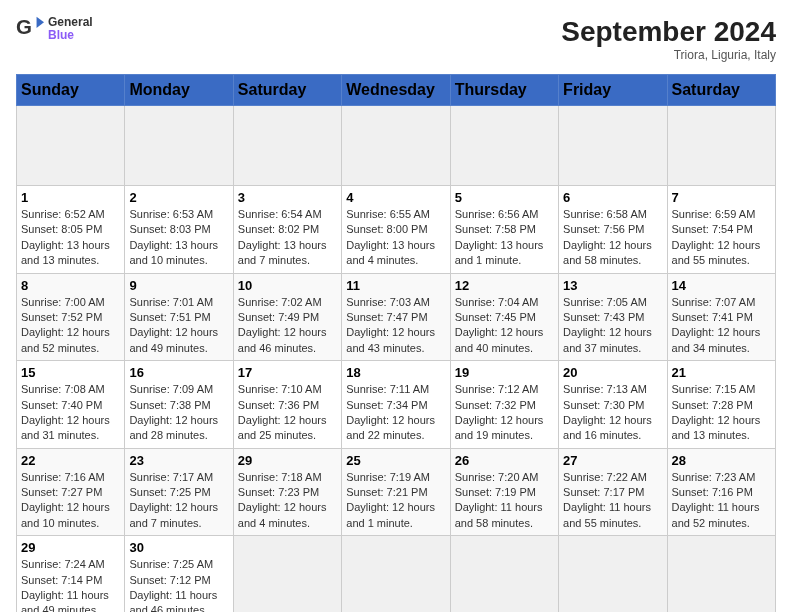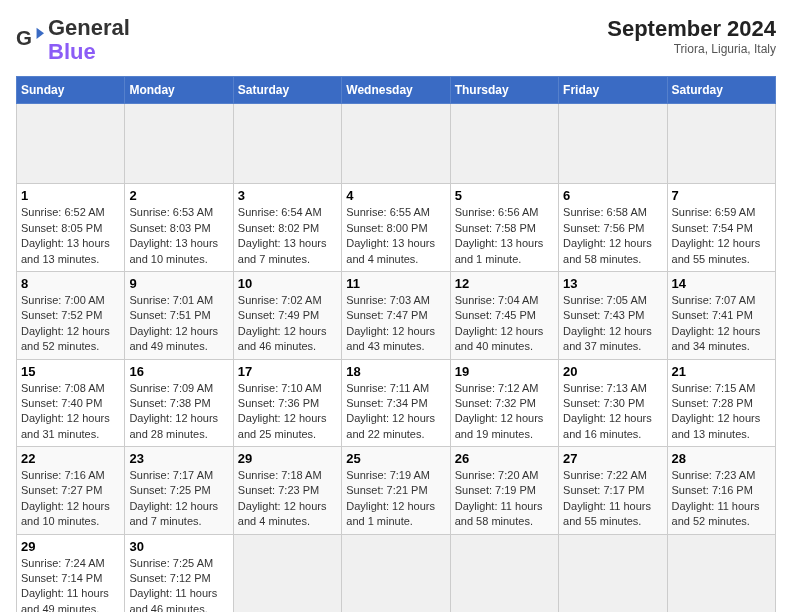--- a/index.html
+++ b/index.html
@@ -16,54 +16,54 @@
       align-items: flex-start;
       margin-bottom: 12px;
     }
     .logo {
       display: flex;
       align-items: center;
     }
     .logo-text {
       display: flex;
       flex-direction: column;
-      font-size: 22px;
+      font-size: 12px;
       font-weight: bold;
       color: #333;
       line-height: 1.1;
     }
     .logo-text span:first-child { color: #333; }
     .logo-icon {
       width: 28px;
       height: 28px;
       margin-right: 4px;
       margin-top: -4px;
     }
     .title-block {
       text-align: right;
     }
     .month-title {
-      font-size: 22px;
+      font-size: 28px;
       font-weight: bold;
       color: #222;
     }
     .subtitle {
       font-size: 12px;
       color: #555;
     }
     table {
       width: 100%;
       border-collapse: collapse;
       font-size: 11px;
     }
     thead tr th {
       background: #3a6bc4;
-      color: #ffffff;
-      font-weight: bold;
-      font-size: 12px;
+      color: #000000;
+      font-weight: bold;
+      font-size: 16px;
       padding: 6px 4px;
       text-align: left;
       border: 1px solid #5580cc;
     }
     tbody tr td {
       border: 1px solid #ccc;
       vertical-align: top;
       padding: 4px;
       min-height: 70px;
       height: 80px;

